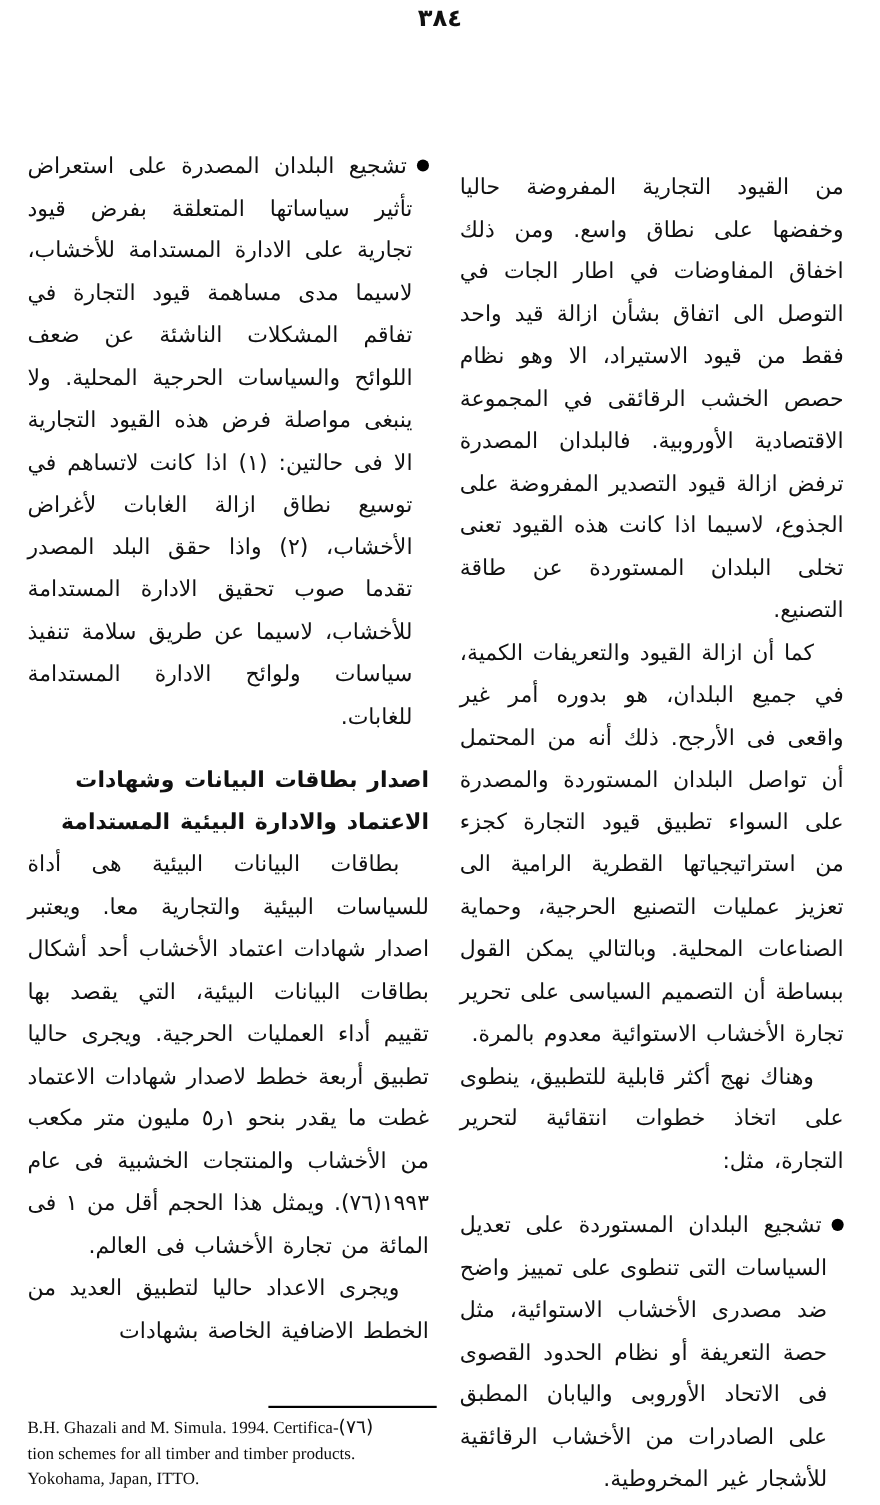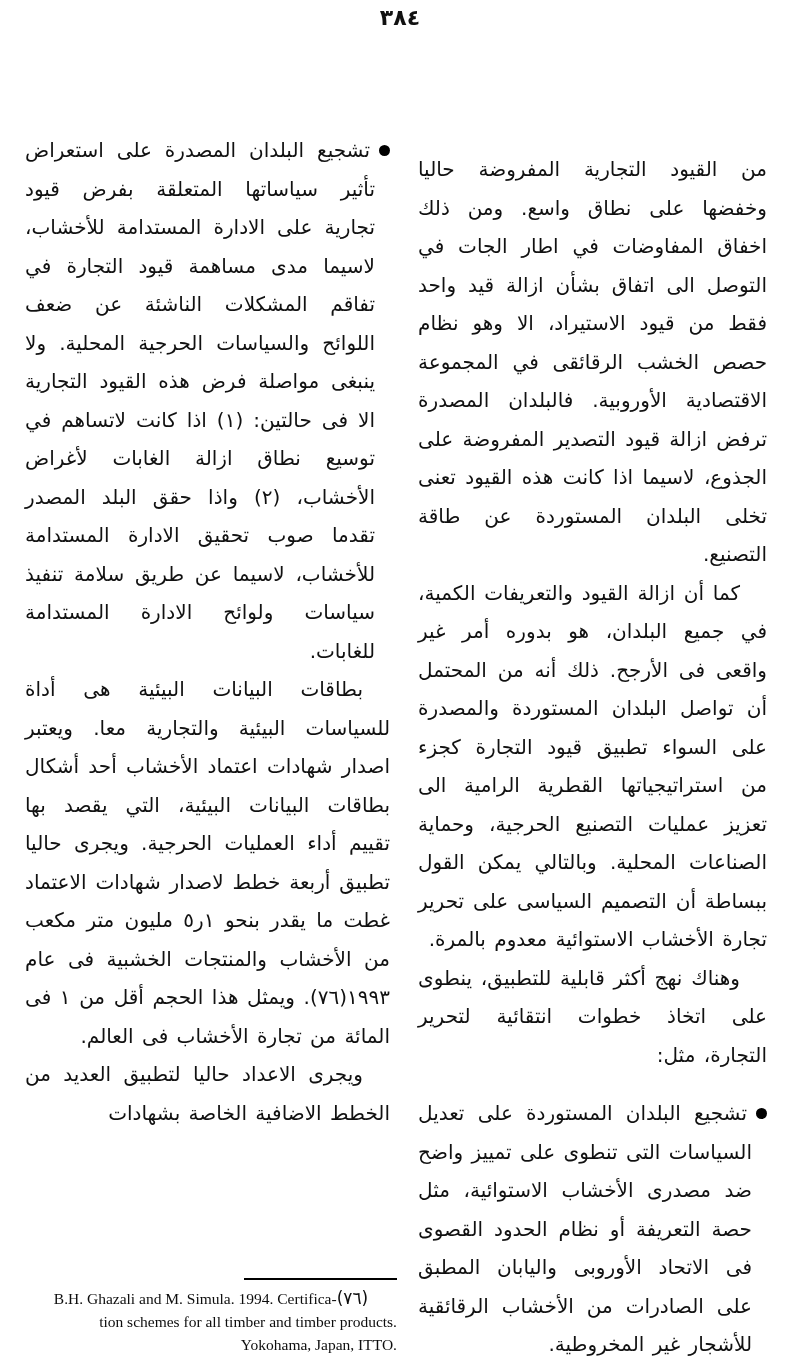--- a/index.html
+++ b/index.html
@@ -61,46 +61,50 @@
     line-height: 23px;
     color: #0d0d0d;
   }
   .footnote-sep {
     width: 153px;
     border-top: 2.5px solid #000;
     margin-bottom: 7px;
   }
   .fn-line1 {
     display: flex;
-    justify-content: center;
+    justify-content: flex-start;
     align-items: baseline;
     direction: ltr;
   }
   .fn-marker {
     direction: rtl;
     unicode-bidi: isolate;
     font-family: "DejaVu Sans", sans-serif;
     font-size: 17px;
   }
-  .fn-line { direction: ltr; text-align: right; }
+  .fn-line { direction: ltr; text-align: left; }
 </style>
 </head>
 <body>
 
 <div class="page-number">٣٨٤</div>
 
 <div class="col col-right">
   <div class="para">من القيود التجارية المفروضة حاليا وخفضها على نطاق واسع. ومن ذلك اخفاق المفاوضات في اطار الجات في التوصل الى اتفاق بشأن ازالة قيد واحد فقط من قيود الاستيراد، الا وهو نظام حصص الخشب الرقائقى في المجموعة الاقتصادية الأوروبية. فالبلدان المصدرة ترفض ازالة قيود التصدير المفروضة على الجذوع، لاسيما اذا كانت هذه القيود تعنى تخلى البلدان المستوردة عن طاقة التصنيع.</div>
   <div class="para indent">كما أن ازالة القيود والتعريفات الكمية، في جميع البلدان، هو بدوره أمر غير واقعى فى الأرجح. ذلك أنه من المحتمل أن تواصل البلدان المستوردة والمصدرة على السواء تطبيق قيود التجارة كجزء من استراتيجياتها القطرية الرامية الى تعزيز عمليات التصنيع الحرجية، وحماية الصناعات المحلية. وبالتالي يمكن القول ببساطة أن التصميم السياسى على تحرير تجارة الأخشاب الاستوائية معدوم بالمرة.</div>
   <div class="para indent">وهناك نهج أكثر قابلية للتطبيق، ينطوى على اتخاذ خطوات انتقائية لتحرير التجارة، مثل:</div>
   <div class="bullet gap-above"><span class="bullet-dot"></span><span>تشجيع البلدان المستوردة على تعديل السياسات التى تنطوى على تمييز واضح ضد مصدرى الأخشاب الاستوائية، مثل حصة التعريفة أو نظام الحدود القصوى فى الاتحاد الأوروبى واليابان المطبق على الصادرات من الأخشاب الرقائقية للأشجار غير المخروطية.</span></div>
 </div>
 
 <div class="col col-left">
   <div class="bullet"><span class="bullet-dot"></span><span>تشجيع البلدان المصدرة على استعراض تأثير سياساتها المتعلقة بفرض قيود تجارية على الادارة المستدامة للأخشاب، لاسيما مدى مساهمة قيود التجارة في تفاقم المشكلات الناشئة عن ضعف اللوائح والسياسات الحرجية المحلية. ولا ينبغى مواصلة فرض هذه القيود التجارية الا فى حالتين: (١) اذا كانت لاتساهم في توسيع نطاق ازالة الغابات لأغراض الأخشاب، (٢) واذا حقق البلد المصدر تقدما صوب تحقيق الادارة المستدامة للأخشاب، لاسيما عن طريق سلامة تنفيذ سياسات ولوائح الادارة المستدامة للغابات.</span></div>
+  <div class="heading">
+    <div>اصدار بطاقات البيانات وشهادات</div>
+    <div>الاعتماد والادارة البيئية المستدامة</div>
+  </div>
   <div class="para indent">بطاقات البيانات البيئية هى أداة للسياسات البيئية والتجارية معا. ويعتبر اصدار شهادات اعتماد الأخشاب أحد أشكال بطاقات البيانات البيئية، التي يقصد بها تقييم أداء العمليات الحرجية. ويجرى حاليا تطبيق أربعة خطط لاصدار شهادات الاعتماد غطت ما يقدر بنحو ١ر٥ مليون متر مكعب من الأخشاب والمنتجات الخشبية فى عام ١٩٩٣(٧٦). ويمثل هذا الحجم أقل من ١ فى المائة من تجارة الأخشاب فى العالم.</div>
   <div class="para indent">ويجرى الاعداد حاليا لتطبيق العديد من الخطط الاضافية الخاصة بشهادات</div>
 </div>
 
 <div class="footnote">
   <div class="footnote-sep"></div>
   <div class="fn-line1">
     <span>B.H. Ghazali and M. Simula. 1994. Certifica-</span>
     <span class="fn-marker">(٧٦)</span>
   </div>

